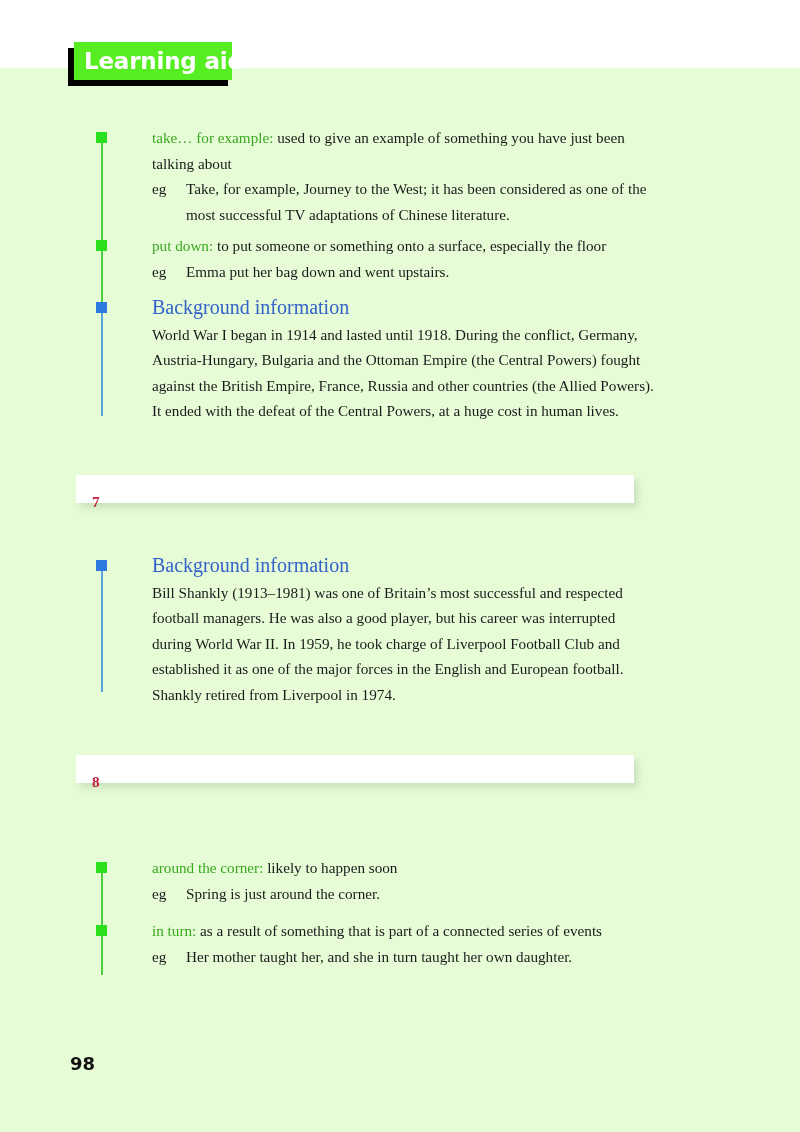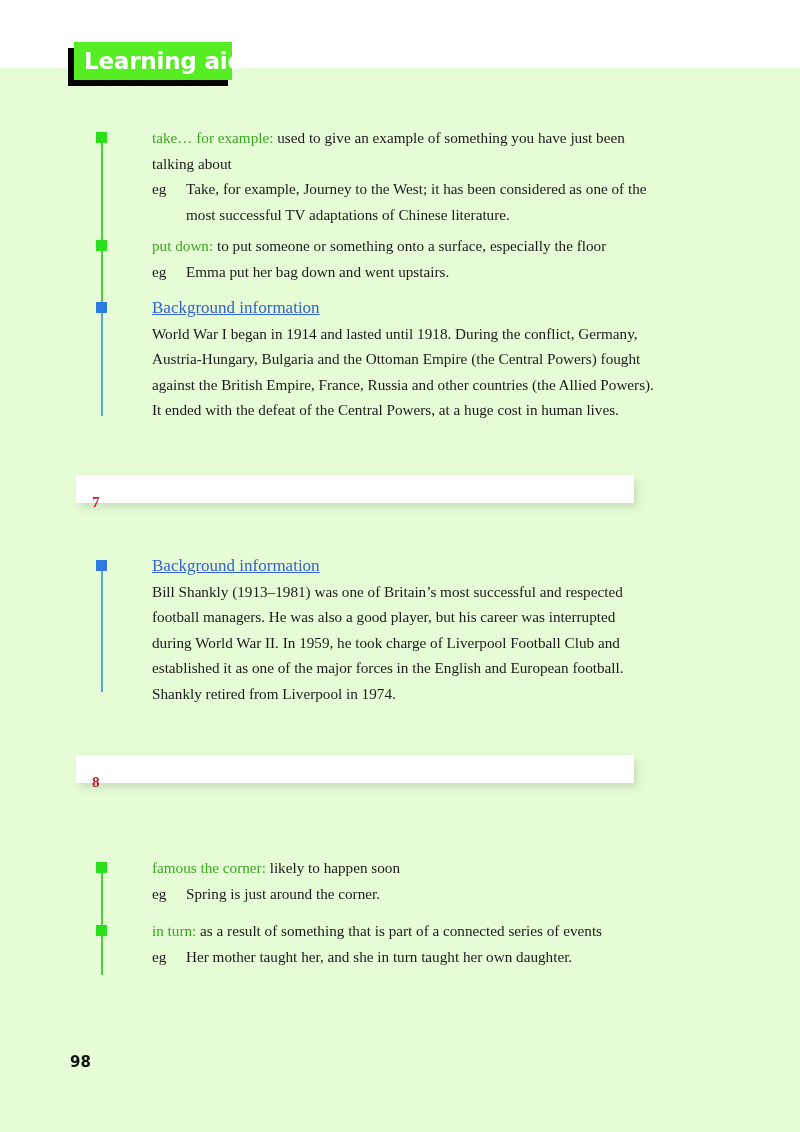--- a/index.html
+++ b/index.html
@@ -102,22 +102,21 @@
     font-size: 15.2px;
     line-height: 25.5px;
     color: #1a1a1a;
   }
   .term {
     color: #3aa81f;
     font-weight: normal;
   }
   .bg-head {
     color: #3362c9;
-    text-decoration: underline;
-    font-size: 17px;
+    font-size: 20px;
     line-height: 25.5px;
   }
   .eg-row {
     display: block;
     position: relative;
     padding-left: 34px;
   }
   .eg-label {
     position: absolute;
     left: 0;
@@ -151,21 +150,21 @@
     display: block;
     padding-left: 20px;
   }
 
   
   .page-number {
     position: absolute;
     left: 70px;
     top: 1053px;
     font-family: "DejaVu Sans", sans-serif;
-    font-size: 15px;
+    font-size: 18px;
     font-weight: bold;
     color: #111111;
   }
 </style>
 </head>
 <body>
 
 <div class="page">
 
   <div class="page-tint"></div>
@@ -227,21 +226,21 @@
   <div class="quote-box" style="left:76px; top:755px; width:558px;">
     <div class="quote-inner">
       <span class="quote-num">8</span>
     </div>
   </div>
 
   <div class="bullet-group" style="left:96px; top:862px; width:560px;">
     <div class="bullet-rail" style="height:58px;"></div>
     <div class="bullet-square"></div>
     <div class="bullet-body">
-      <span class="term">famous the corner:</span><span> likely to happen soon</span>
+      <span class="term">around the corner:</span><span> likely to happen soon</span>
       <span class="eg-row">
         <span class="eg-label">eg</span>
         <span class="ital">Spring is just around the corner.</span>
       </span>
     </div>
   </div>
 
   <div class="bullet-group" style="left:96px; top:925px; width:560px;">
     <div class="bullet-rail" style="height:42px;"></div>
     <div class="bullet-square"></div>

